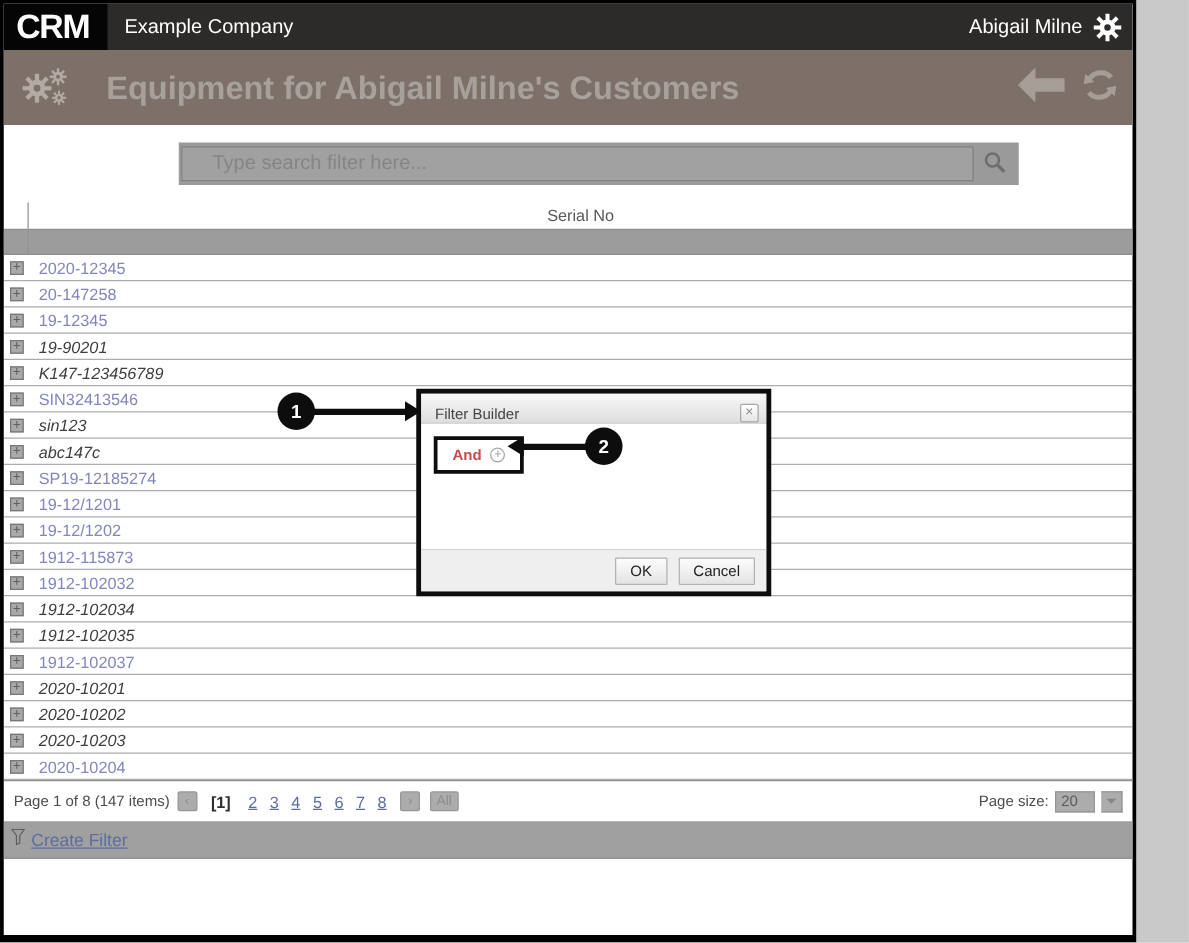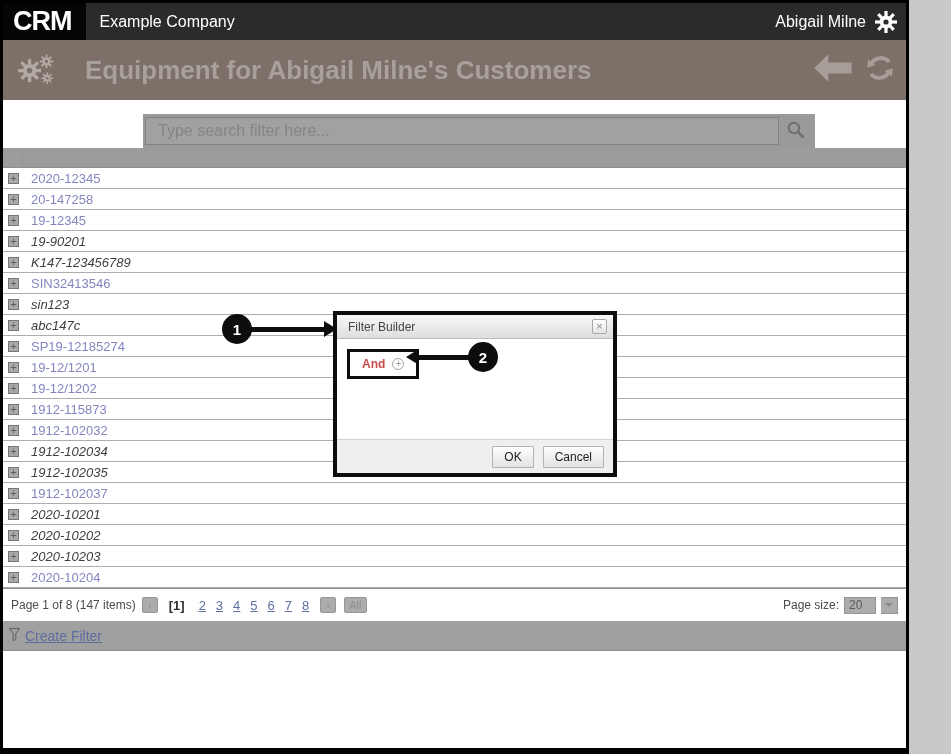--- a/index.html
+++ b/index.html
@@ -25,21 +25,21 @@
   
   .appheader{ height:60px; background:#7c7068; display:flex; align-items:center; }
   .cogs{ color:#b2aaa3; margin-left:12px; display:flex; }
   .page-title{ color:#a8a09b; font-size:26px; font-weight:bold; margin-left:26px; }
   .appheader-right{ margin-left:auto; display:flex; align-items:center; gap:12px; padding-right:10px; color:#a59d96; }
 
   
   .search-wrap{ margin:14px 0 0 140px; width:672px; height:34px; background:#9a9a9a;
                 display:flex; align-items:center; padding:2px; }
   .search-input{ flex:1; height:28px; border:1px solid #818181; background:#a1a1a1;
-                 color:#7f7f7f; padding:0 12px; font-size:16px; outline:none;
+                 color:#7f7f7f; padding:0 24px; font-size:16px; outline:none;
                  font-family:"Liberation Sans", sans-serif; }
   .search-input::placeholder{ color:#858585; }
   .search-btn{ width:34px; height:30px; display:flex; align-items:center; justify-content:center;
                background:transparent; border:none; }
 
   
   .grid-header{ margin-top:14px; height:22px; display:flex; align-items:center;
                 border-bottom:1px solid #8f8f8f; }
   .grid-header .icon-col{ width:20px; height:100%; border-right:1px solid #929292; }
   .grid-header .hdr-label{ flex:1; text-align:center; color:#585858; font-size:13px; }
@@ -75,21 +75,21 @@
 
   
   .createfilter-row{ height:30px; border-bottom:1px solid #8f8f8f; background:#a0a0a0;
                      display:flex; align-items:center; padding-left:6px; gap:5px; }
   .create-filter-link{ color:#5d6da0; font-size:14px; text-decoration:underline; cursor:pointer; }
 
   
   .dialog{ position:absolute; left:330px; top:308px; width:284px; height:166px;
            border:4px solid #0d0d0d; background:#fff; z-index:10; display:flex; flex-direction:column; }
   .dlg-titlebar{ height:24px; background:linear-gradient(#f8f8f8,#dedede); border-bottom:1px solid #bdbdbd;
-                 display:flex; align-items:center; padding:0 6px 0 11px; }
+                 display:flex; align-items:flex-end; padding:0 6px 0 11px; }
   .dlg-title{ font-size:12px; color:#444; flex:1; }
   .dlg-close{ width:15px; height:15px; border:1px solid #a8a8a8; border-radius:2px;
               background:linear-gradient(#fff,#e4e4e4); color:#8a8a8a; font-size:11px; line-height:12px;
               text-align:center; cursor:pointer; }
   .dlg-body{ flex:1; background:#fff; position:relative; }
   .and-box{ position:absolute; left:10px; top:10px; border:3px solid #0d0d0d;
             padding:5px 12px; display:inline-flex; align-items:center; gap:7px; background:#fff; }
   .and-label{ color:#cb4946; font-size:12px; font-weight:bold; cursor:pointer; }
   .plus-circle{ width:12px; height:12px; border:1px solid #a5a5a5; border-radius:50%;
                 color:#9a9a9a; font-size:10px; line-height:10px; text-align:center; cursor:pointer; }
@@ -185,20 +185,24 @@
     <button class="search-btn">
       <span>
         <svg width="20" height="20" viewBox="0 0 20 20" fill="none" stroke="#6e6e6e" stroke-width="2">
           <circle cx="8" cy="8" r="5.2"></circle>
           <line x1="12.2" y1="12.2" x2="17.5" y2="17.5" stroke-width="2.6"></line>
         </svg>
       </span>
     </button>
   </div>
 
+  <div class="grid-header">
+    <div class="icon-col"></div>
+    <div class="hdr-label">Serial No</div>
+  </div>
   <div class="filter-row">
     <div class="icon-col"></div>
   </div>
 
   <div>
     <div class="grid-row">
       <span class="expand"></span>
       <span class="serial link">2020-12345</span>
     </div>
 

